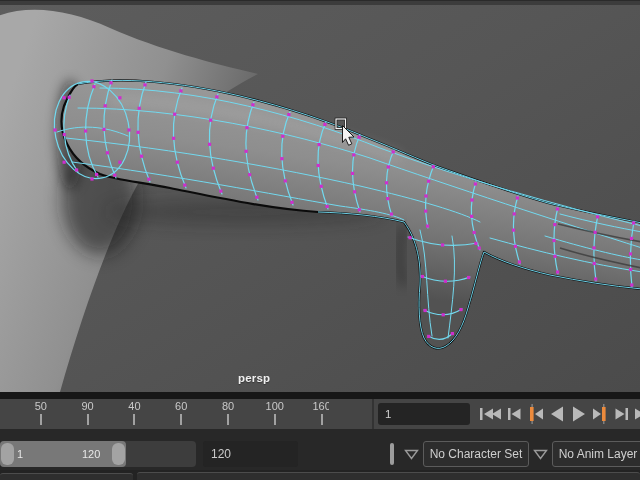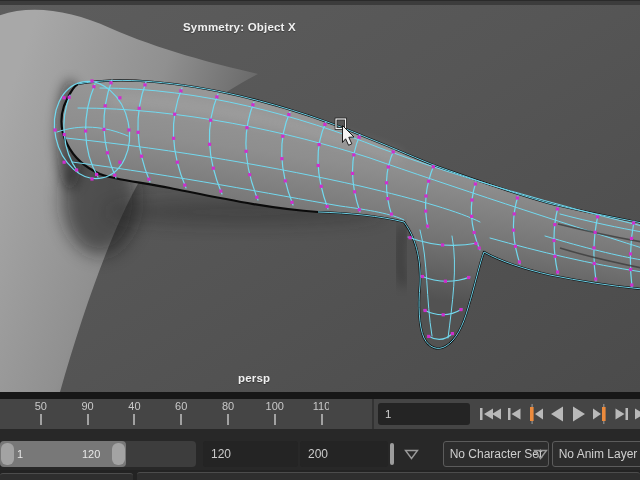--- a/index.html
+++ b/index.html
@@ -51,21 +51,21 @@
              color:#cbcbcb;font-size:12px;line-height:26px;padding-left:8px;box-sizing:border-box;}
   .field-pb-end{left:203px;width:95px;}
   .field-anim-end{left:300px;width:88px;}
   .v-handle{position:absolute;left:390px;top:14px;width:4px;height:22px;background:#9c9c9c;
             border-radius:2px;cursor:ew-resize;}
   .menu-arrow{position:absolute;top:20px;cursor:pointer;}
   .arrow-charset{left:404px;} .arrow-animlayer{left:533px;}
   .menu-btn{position:absolute;top:12px;height:26px;background:#2d2d2d;border:1px solid #5c5c5c;
             border-radius:3px;color:#cfcfcf;font-size:12px;line-height:24px;text-align:center;
             box-sizing:border-box;cursor:pointer;}
-  .btn-charset{left:423px;width:106px;margin-left:20px;}
+  .btn-charset{left:423px;width:106px;}
   .btn-animlayer{left:552px;width:92px;}
   .bottom-strip{position:absolute;left:0;top:41px;width:640px;height:10px;background:#232323;}
   .cmd-panel{position:absolute;background:#2e2e2e;border-top:1.5px solid #4c4c4c;
              border-radius:3px 3px 0 0;box-sizing:border-box;}
   .cmd-left{left:0;top:3px;width:133px;height:7px;}
   .cmd-right{left:137px;top:2px;width:503px;height:8px;}
 </style>
 </head>
 <body>
 
@@ -281,21 +281,20 @@
           <rect x="450.8" y="332.0" width="3.2" height="3.2" class="vert"></rect>
         </g>
 
       <g>
         <rect x="336" y="119" width="9.5" height="9.5" fill="none" stroke="#1a1a1a" stroke-width="2.6"></rect>
         <rect x="336" y="119" width="9.5" height="9.5" fill="none" stroke="#f2f2f2" stroke-width="1.2"></rect>
         <path d="M 342.5,125.5 L 354,137 L 348.8,137.3 L 351.8,143.8 L 348.6,145.3 L 345.6,138.8 L 342.5,142.5 Z" fill="#f2f2f2" stroke="#1a1a1a" stroke-width="1"></path>
       </g>
     </svg>
 
-    <div class="hud hud-symmetry">Symmetry: Object X</div>
     <div class="hud hud-camera">persp</div>
   </div>
 
   <div class="top-strip"></div>
   <div class="sep-viewport"></div>
 
   <div class="timeline-row">
     <div class="ruler" id="ruler">
         <div class="tick-label" style="left: -23px;">40</div>
         <div class="tick-label" style="left: 23.8px;">50</div>
@@ -303,21 +302,21 @@
         <div class="tick-label" style="left: 70.6px;">90</div>
         <div class="tick-line" style="left: 86.6px;"></div>
         <div class="tick-label" style="left: 117.4px;">40</div>
         <div class="tick-line" style="left: 133.4px;"></div>
         <div class="tick-label" style="left: 164.2px;">60</div>
         <div class="tick-line" style="left: 180.2px;"></div>
         <div class="tick-label" style="left: 211px;">80</div>
         <div class="tick-line" style="left: 227px;"></div>
         <div class="tick-label" style="left: 257.8px;">100</div>
         <div class="tick-line" style="left: 273.8px;"></div>
-        <div class="tick-label" style="left: 304.6px;">110</div>
+        <div class="tick-label" style="left: 304.6px;">160</div>
         <div class="tick-line" style="left: 320.6px;"></div>
         <div class="tick-label" style="left: 351.4px;">120</div>
         <div class="tick-line" style="left: 367.4px;"></div>
       </div>
     <div class="ruler-divider"></div>
     <div class="frame-field">1</div>
 
     <div class="playback">
       <svg class="pb-btn" width="24" height="20">
         <rect class="fbar" x="2" y="4" width="2.5" height="12"></rect>
@@ -360,21 +359,20 @@
     <div class="range-slider">
       <div class="rs-active">
         <div class="rs-handle left"></div>
         <span class="rs-label start">1</span>
         <span class="rs-label end">120</span>
         <div class="rs-handle right"></div>
       </div>
     </div>
 
     <div class="num-field field-pb-end">120</div>
-    <div class="num-field field-anim-end">200</div>
 
     <div class="v-handle"></div>
 
     <svg class="menu-arrow arrow-charset" width="15" height="11">
       <polygon points="1.5,1.5 13.5,1.5 7.5,9.5" fill="none" stroke="#9a9a9a" stroke-width="1.4"></polygon>
     </svg>
     <div class="menu-btn btn-charset">No Character Set</div>
 
     <svg class="menu-arrow arrow-animlayer" width="15" height="11">
       <polygon points="1.5,1.5 13.5,1.5 7.5,9.5" fill="none" stroke="#9a9a9a" stroke-width="1.4"></polygon>

